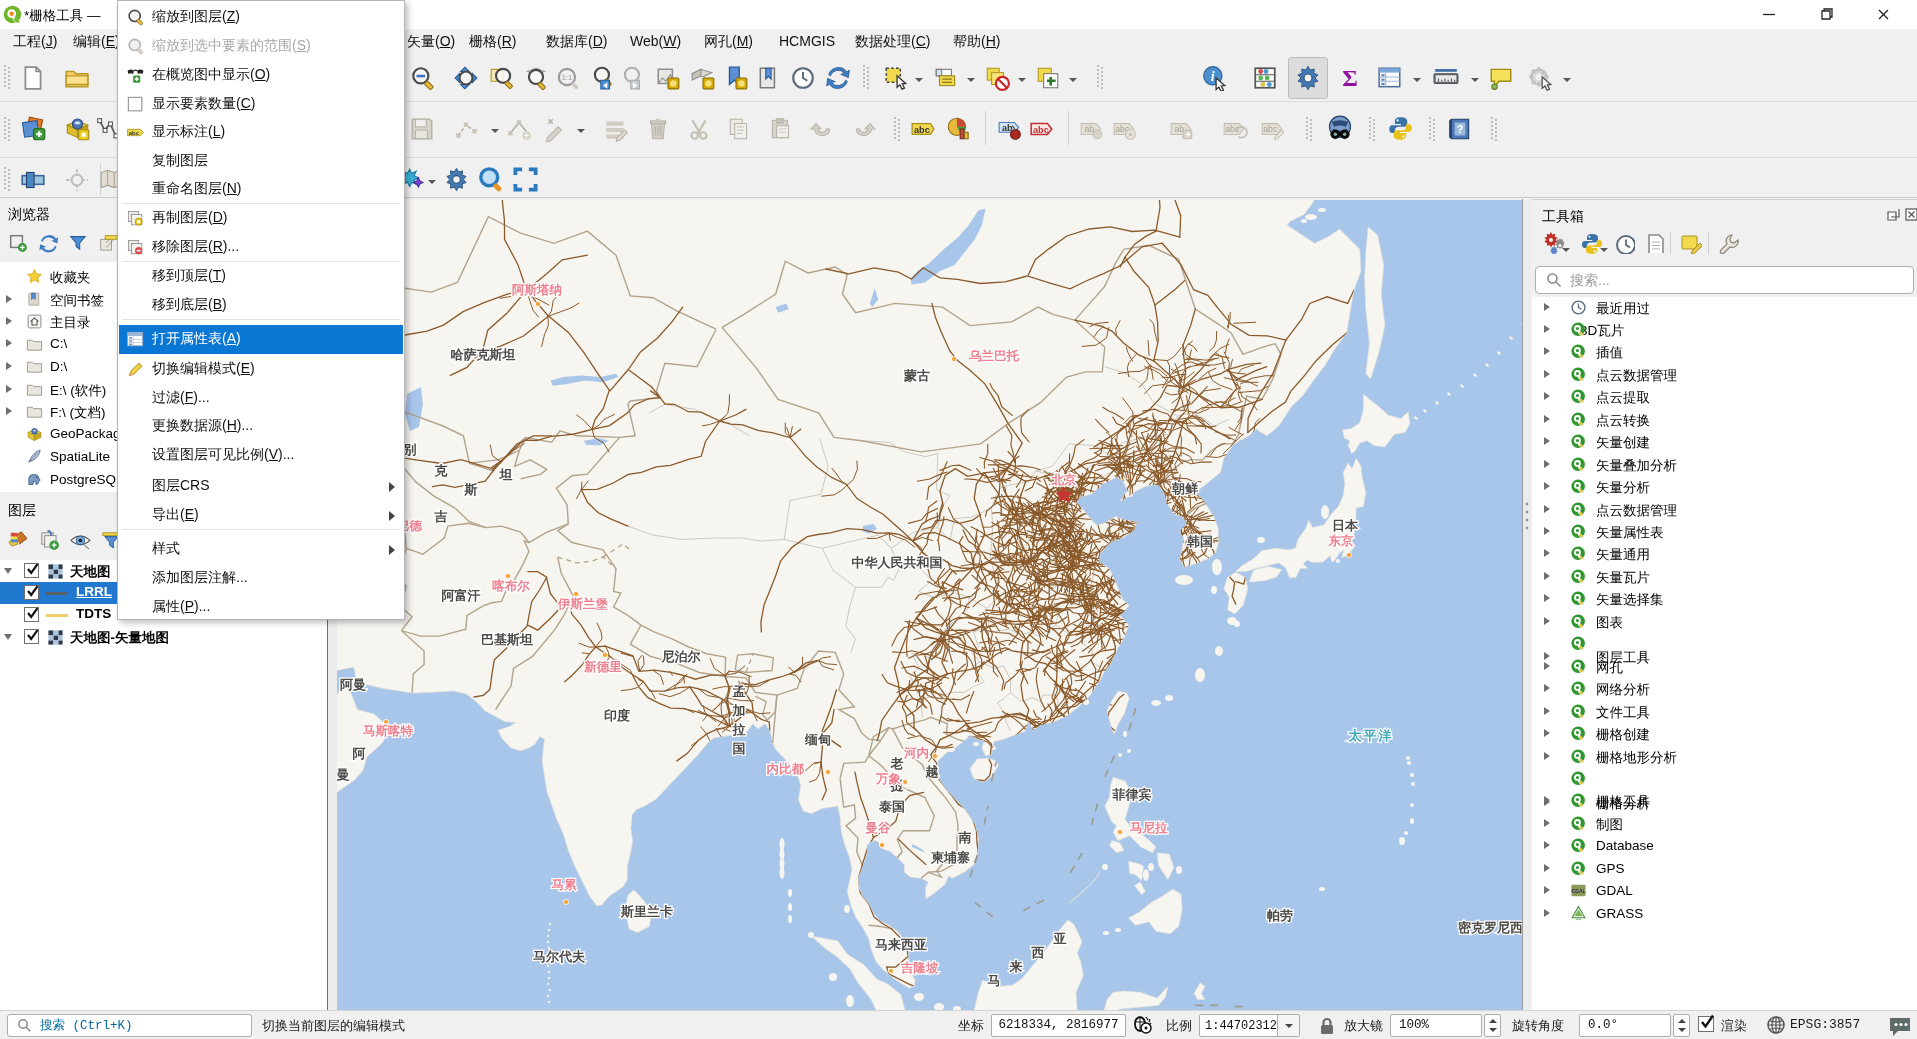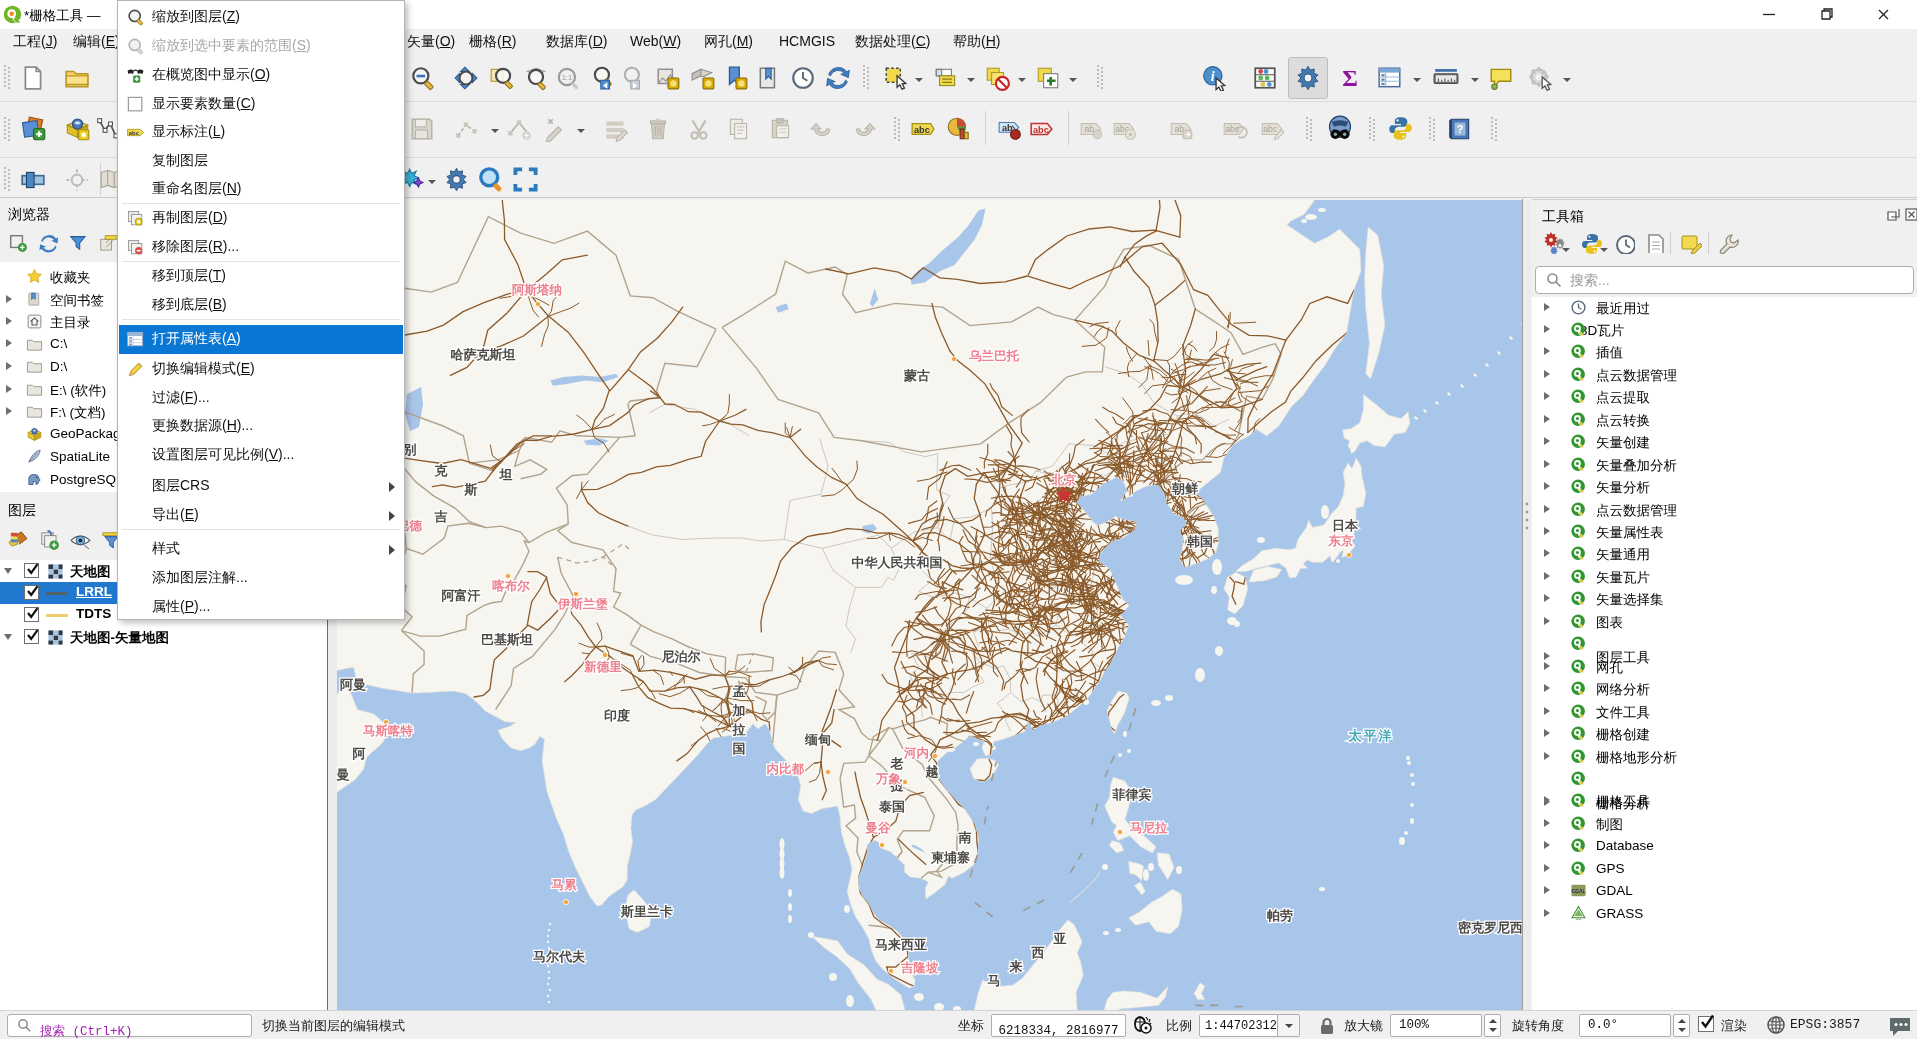--- a/index.html
+++ b/index.html
@@ -2607,24 +2607,24 @@
       <path d="M12 6 l6 10 h-12 Z" fill="#7ab85a"></path>
       <path d="M8 21 q4 -3 8 0" stroke="#4a8a3a" fill="none"></path>
     </svg>
   </div>
 <div class="abs" id="statusbar">
     <div class="sbox" style="left:7px;top:3px;width:245px;height:23px;border-radius:3px"></div>
     <svg class="abs" width="15" height="15" style="left:17px;top:7px" viewBox="0 0 15 15">
       <circle cx="6" cy="6" r="4.2" fill="none" stroke="#8a8a8a" stroke-width="1.5"></circle>
       <path d="M9.2 9.2 l4 4" stroke="#8a8a8a" stroke-width="1.5"></path>
     </svg>
-    <div class="abs" style="left:40px;top:12px;color:#a21caf;font-family:'Liberation Mono',monospace;font-size:12.5px">搜索 (Ctrl+K)</div>
+    <div class="abs" style="left:40px;top:6px;color:#0369a1;font-family:'Liberation Mono',monospace;font-size:12.5px">搜索 (Ctrl+K)</div>
     <div class="abs" style="left:262px;top:6px">切换当前图层的编辑模式</div>
     <div class="abs" style="left:958px;top:6px">坐标</div>
-    <div class="sbox" style="left:991px;top:3px;width:135px;height:23px;text-align:center;padding-top:9px;font-family:'Liberation Mono',monospace;font-size:12.5px">6218334, 2816977</div>
+    <div class="sbox" style="left:991px;top:3px;width:135px;height:23px;text-align:center;padding-top:3px;font-family:'Liberation Mono',monospace;font-size:12.5px">6218334, 2816977</div>
     <svg class="abs" width="22" height="22" style="left:1132px;top:3px" viewBox="0 0 22 22">
       <path d="M8 3 q-5 1 -5 7 q0 6 5 7 q5 -1 5 -7 q0 -6 -5 -7" fill="#fff" stroke="#111" stroke-width="1.8"></path>
       <path d="M8 3 v14 M3.5 8 h9" stroke="#111"></path>
       <circle cx="14" cy="14" r="5" fill="#fff" stroke="#111" stroke-width="1.5"></circle>
       <circle cx="14" cy="14" r="1.5" fill="#111"></circle>
       <path d="M14 3 l2 3 M18 5 l-1 3 M19 9 l-2 2" stroke="#111" stroke-width="1.2"></path>
     </svg>
     <div class="abs" style="left:1166px;top:6px">比例</div>
     <div class="sbox" style="left:1199px;top:3px;width:101px;height:23px">
       <span style="position:absolute;left:5px;top:4px;font-family:'Liberation Mono',monospace;font-size:12px">1:44702312</span>

